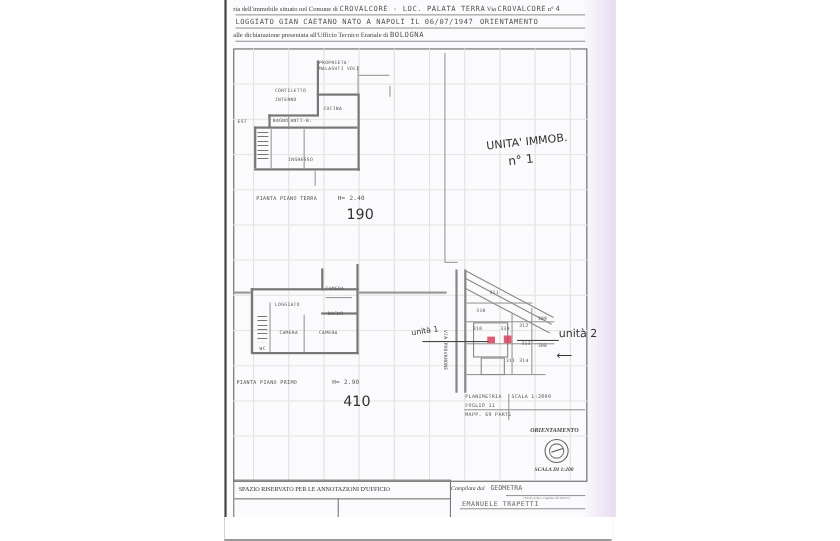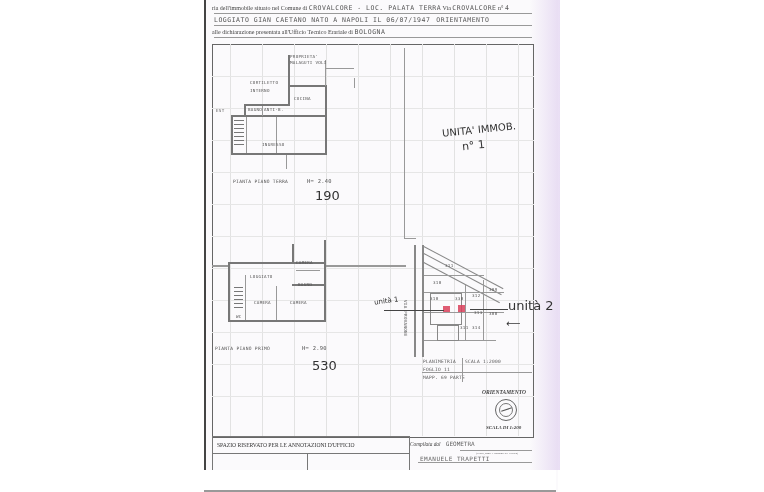--- a/index.html
+++ b/index.html
@@ -118,21 +118,21 @@
   <div class="thin" style="left:296px; top:270px; width:24px; height:1px;"></div>
   <div class="lbl" style="left:250px; top:274px;">LOGGIATO</div>
   <div class="lbl" style="left:296px; top:260px;">CAMERA</div>
   <div class="lbl" style="left:298px; top:282px;">BAGNO</div>
   <div class="lbl" style="left:254px; top:300px;">CAMERA</div>
   <div class="lbl" style="left:290px; top:300px;">CAMERA</div>
   <div class="lbl" style="left:236px; top:314px;">WC</div>
   <div style="position:absolute; left:234px; top:287px; width:9px; height:24px; background:repeating-linear-gradient(180deg,#777 0 1px,transparent 1px 4px);"></div>
   <div class="lbl" style="left:215px; top:346px; font-size:4.6px;">PIANTA PIANO PRIMO</div>
   <div class="lbl" style="left:302px; top:345px; font-size:5.4px;">H= 2.90</div>
-  <div class="hand-big" style="left:312px; top:358px; font-size:13px;">530</div>
+  <div class="hand-big" style="left:312px; top:358px; font-size:13px;">410</div>
   <div class="wall" style="left:212px; top:265px; width:16px; height:1.5px; background:#999;"></div>
   <div class="wall" style="left:326px; top:265px; width:80px; height:1.5px; background:#999;"></div>
 </div>
 
 <div class="hand-big" style="left:442px; top:124px; font-size:10px; transform:rotate(-6deg);">UNITA' IMMOB.</div>
 <div class="hand-big" style="left:462px; top:139px; font-size:11px; transform:rotate(-6deg);">n° 1</div>
 
 <div>
   <div class="thin" style="left:404px; top:48px; width:1px; height:190px;"></div>
   <div class="thin" style="left:404px; top:238px; width:12px; height:1px;"></div>
@@ -157,21 +157,21 @@
   <div class="lbl" style="left:472px; top:293px;">312</div>
   <div class="lbl" style="left:489px; top:287px;">309</div>
   <div class="lbl" style="left:474px; top:310px;">313</div>
   <div class="lbl" style="left:472px; top:325px;">314</div>
   <div class="lbl" style="left:460px; top:325px;">311</div>
   <div class="lbl" style="left:489px; top:311px;">308</div>
   <div class="lbl" style="left:430px; top:296px;">310</div>
   <div class="lbl" style="left:455px; top:296px;">330</div>
   <div class="hand-big" style="left:374px; top:297px; font-size:7px; transform:rotate(-8deg);">unità 1</div>
   <div class="thin" style="left:384px; top:310px; width:60px; height:1px; background:#444;"></div>
-  <div class="hand-big" style="left:508px; top:298px; font-size:13px;">unità 2</div>
+  <div class="hand-big" style="left:508px; top:298px; font-size:10px;">unità 2</div>
   <div class="thin" style="left:470px; top:309px; width:38px; height:1px; background:#444;"></div>
   <div class="hand-big" style="left:506px; top:318px; font-size:10px;">⟵</div>
   <div class="thin" style="left:422px; top:372px; width:110px; height:1px;"></div>
   <div class="lbl" style="left:423px; top:359px; font-size:4.5px;">PLANIMETRIA</div>
   <div class="lbl" style="left:465px; top:359px; font-size:4.5px;">SCALA 1:2000</div>
   <div class="lbl" style="left:423px; top:367px; font-size:4.5px;">FOGLIO 11</div>
   <div class="lbl" style="left:423px; top:375px; font-size:4.5px;">MAPP. 69 PARTE</div>
   <div class="thin" style="left:462px; top:358px; width:1px; height:24px;"></div>
 </div>
 

